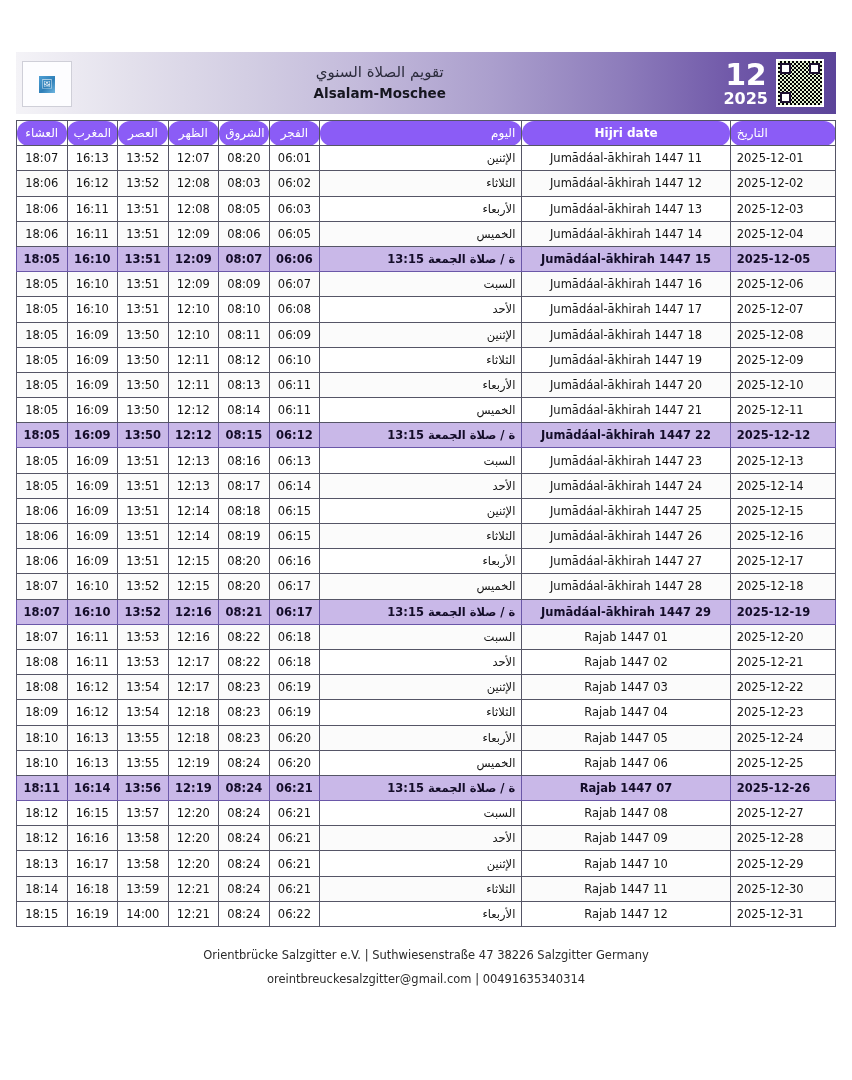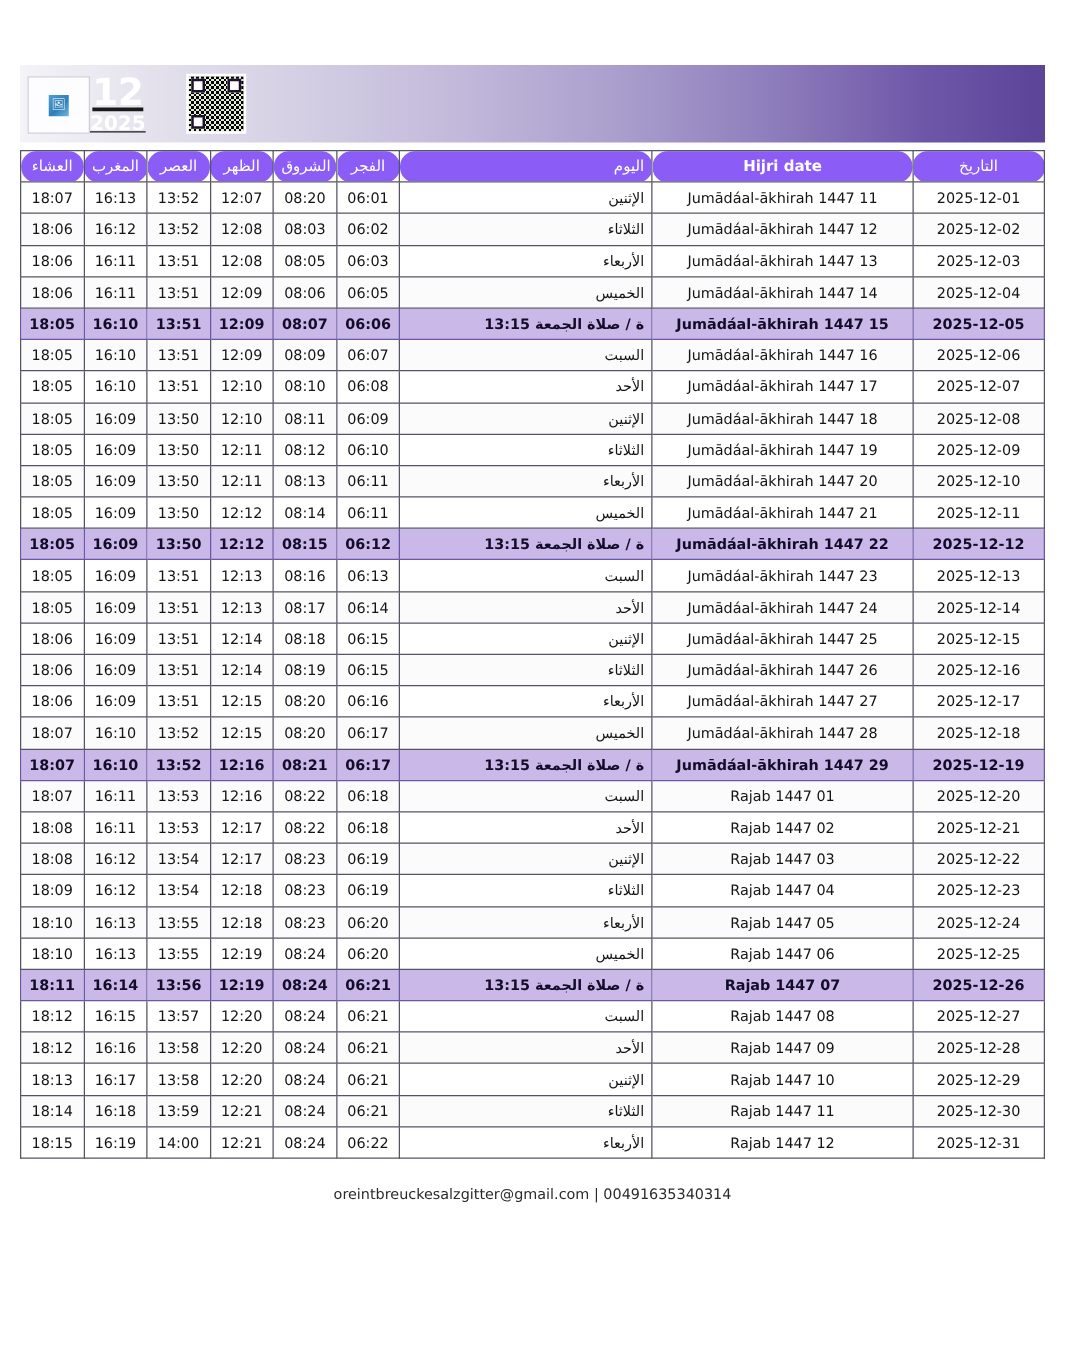--- a/index.html
+++ b/index.html
@@ -77,23 +77,22 @@
   .title-en {
     font-size: 13.5px;
     font-weight: bold;
     color: #16161f;
     line-height: 1.6;
   }
   .header-right {
     flex: 0 0 auto;
     display: flex;
     align-items: center;
-    gap: 32px;
+    gap: 8px;
     padding-right: 12px;
-    text-decoration: underline;
   }
   .month-block {
     color: #ffffff;
     text-align: center;
     line-height: 1;
   }
   .month-num {
     font-size: 30px;
     font-weight: bold;
     letter-spacing: -0.5px;
@@ -151,21 +150,21 @@
     font-weight: normal;
     font-size: 12px;
     border-color: #3d2c70;
     height: 27px;
     border-radius: 12px;
   }
   thead th.hijri-h { font-weight: bold; font-size: 12px; }
   th.c-time, td.c-time { width: 49px; text-align: center; }
   th.c-day,  td.c-day  { width: 196px; text-align: right; direction: rtl; }
   th.c-hijri, td.c-hijri { width: 202px; text-align: center; }
-  th.c-greg, td.c-greg  { width: 102px; text-align: center; }
+  th.c-greg, td.c-greg  { width: 102px; text-align: left; }
 
   tbody tr td { background: #ffffff; color: #141414; }
   tbody tr.alt td { background: #fbfbfb; }
   tbody tr.fri td {
     background: #c9b8e8;
     font-weight: bold;
     color: #130c28;
     border-color: #6a57a8;
   }
   td.c-day { font-size: 11.5px; text-align: right; }
@@ -188,20 +187,24 @@
 <body>
 
 <div class="page">
 
   <div class="header">
 
     <div class="logo-box">
       <span class="logo-glyph">🖼</span>
     </div>
 
+    <div class="header-titles">
+      <div class="title-ar">تقويم الصلاة السنوي</div>
+      <div class="title-en">Alsalam-Moschee</div>
+    </div>
 
     <div class="header-right">
       <div class="month-block">
         <span class="month-num">12</span>
         <span class="year-num">2025</span>
       </div>
       <div class="qr">
           <i></i>
         </div>
     </div>
@@ -561,16 +564,17 @@
           <td class="c-time">08:24</td>
           <td class="c-time">06:22</td>
           <td class="c-day">الأربعاء</td>
           <td class="c-hijri">Rajab 1447 12</td>
           <td class="c-greg">2025-12-31</td>
         </tr>
       </tbody>
   </table>
 
   <div class="footer">
+    <div>Orientbrücke Salzgitter e.V. | Suthwiesenstraße 47 38226 Salzgitter Germany</div>
     <div>oreintbreuckesalzgitter@gmail.com | 00491635340314</div>
   </div>
 
 </div>
 
 </body></html>

